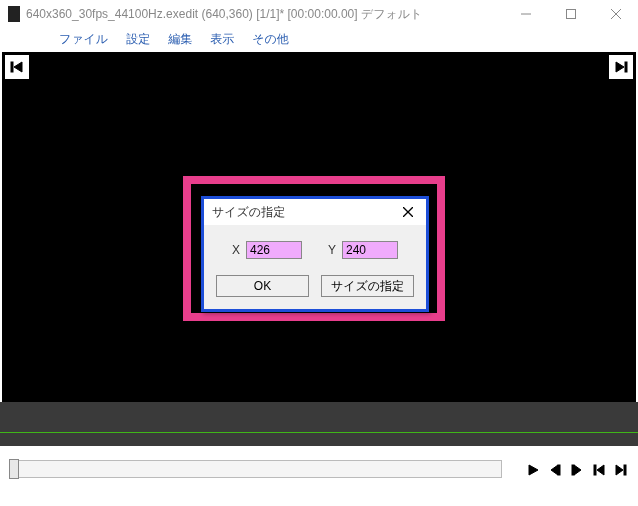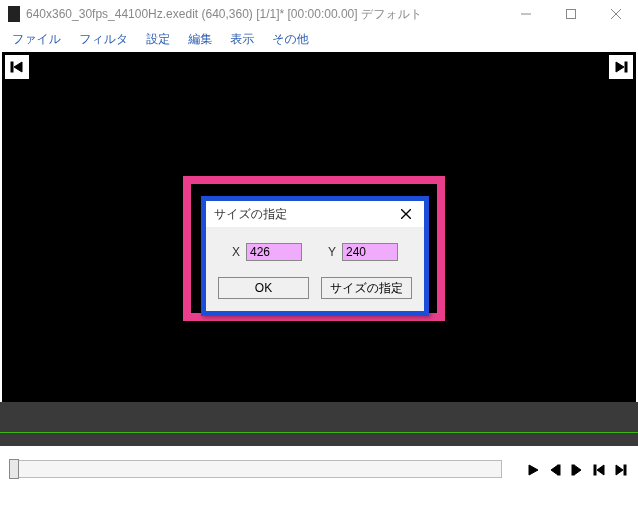--- a/index.html
+++ b/index.html
@@ -38,20 +38,21 @@
   .win-btn svg { stroke: #888; fill: none; }
   
   .menubar {
     height: 22px;
     display: flex;
     align-items: center;
     gap: 2px;
     padding: 0 4px;
     color: #2a5db0;
     background: #fff;
+    margin-left: 47px;
   }
   .menubar .menu-item {
     padding: 2px 8px;
     color: #2a5db0;
   }
   
   .preview-area {
     position: relative;
     height: 350px;
     background: #000;
@@ -75,21 +76,21 @@
     border: 8px solid #e83e8c;
     background: transparent;
   }
   
   .dialog {
     position: absolute;
     left: 199px;
     top: 144px;
     width: 228px;
     background: #f0f0f0;
-    border: 5px solid #1d4ed8;
+    border: 3px solid #1d4ed8;
     box-shadow: 2px 2px 4px rgba(0,0,0,.3);
   }
   .dlg-title {
     height: 26px;
     background: #fff;
     display: flex; align-items: center;
     padding: 0 4px 0 8px;
     color: #333;
     font-size: 12px;
   }
@@ -205,21 +206,20 @@
   <div class="win-btn">
     <svg width="10" height="10">
         <line x1="0" y1="0" x2="10" y2="10" stroke-width="1"></line>
         <line x1="10" y1="0" x2="0" y2="10" stroke-width="1"></line>
       </svg>
   </div>
 </div>
 
 <div class="menubar">
   <div class="menu-item">ファイル</div>
-  <div class="menu-item">フィルタ</div>
   <div class="menu-item">設定</div>
   <div class="menu-item">編集</div>
   <div class="menu-item">表示</div>
   <div class="menu-item">その他</div>
 </div>
 
 <div class="preview-area">
   <div class="nav-btn left">
     <svg width="14" height="14" viewBox="0 0 14 14">
         <rect x="1" y="2" width="2" height="10"></rect>

